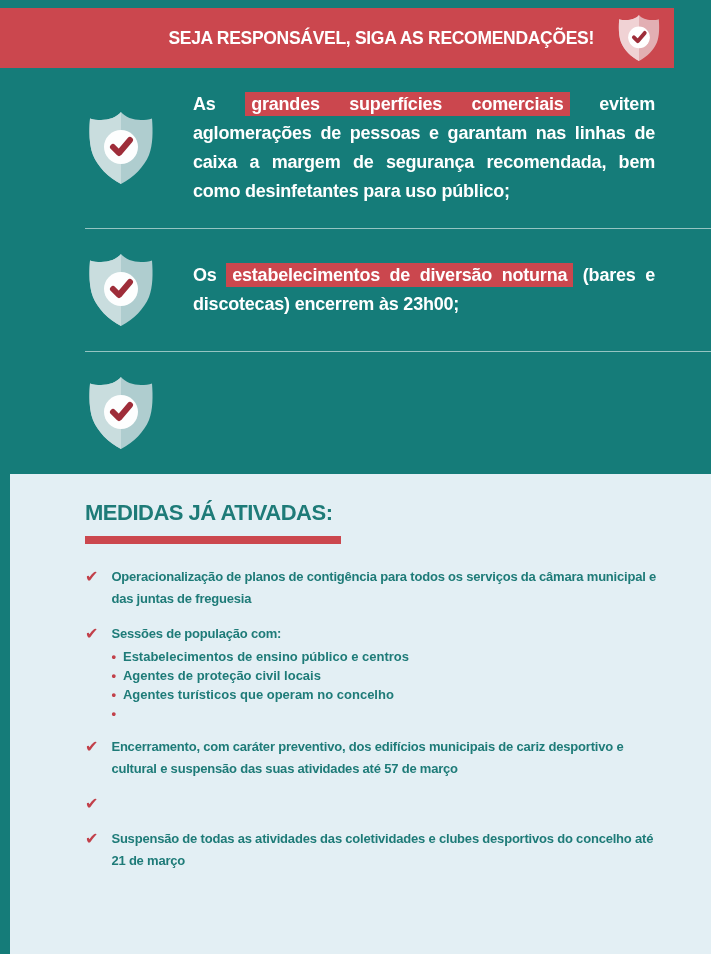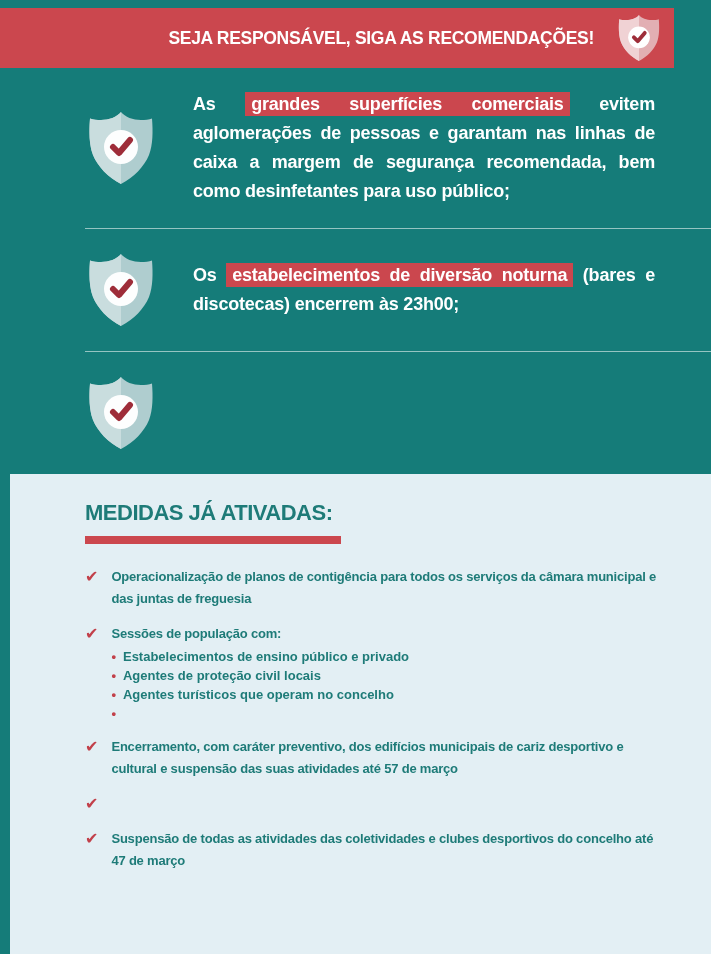--- a/index.html
+++ b/index.html
@@ -149,21 +149,21 @@
       <div class="measure-text">Operacionalização de planos de contigência para todos os serviços da câmara municipal e das juntas de freguesia</div>
     </li>
 
     <li class="measure-item">
       <span class="check">✔</span>
       <div>
         <div class="measure-text">Sessões de população com:</div>
         <ul class="sub-list">
           <li class="sub-item">
               <span class="dot">•</span>
-              <span>Estabelecimentos de ensino público e privado</span>
+              <span>Estabelecimentos de ensino público e centros</span>
             </li>
           <li class="sub-item">
               <span class="dot">•</span>
               <span>Agentes de proteção civil locais</span>
             </li>
           <li class="sub-item">
               <span class="dot">•</span>
               <span>Agentes turísticos que operam no concelho</span>
             </li>
           <li class="sub-item">
@@ -177,17 +177,17 @@
       <span class="check">✔</span>
       <div class="measure-text">Encerramento, com caráter preventivo, dos edifícios municipais de cariz desportivo e cultural e suspensão das suas atividades até 57 de março</div>
     </li>
 
     <li class="measure-item">
       <span class="check">✔</span>
     </li>
 
     <li class="measure-item">
       <span class="check">✔</span>
-      <div class="measure-text">Suspensão de todas as atividades das coletividades e clubes desportivos do concelho até 47 de março</div>
+      <div class="measure-text">Suspensão de todas as atividades das coletividades e clubes desportivos do concelho até 21 de março</div>
     </li>
 
   </ul>
 </section>
 
 </body></html>

